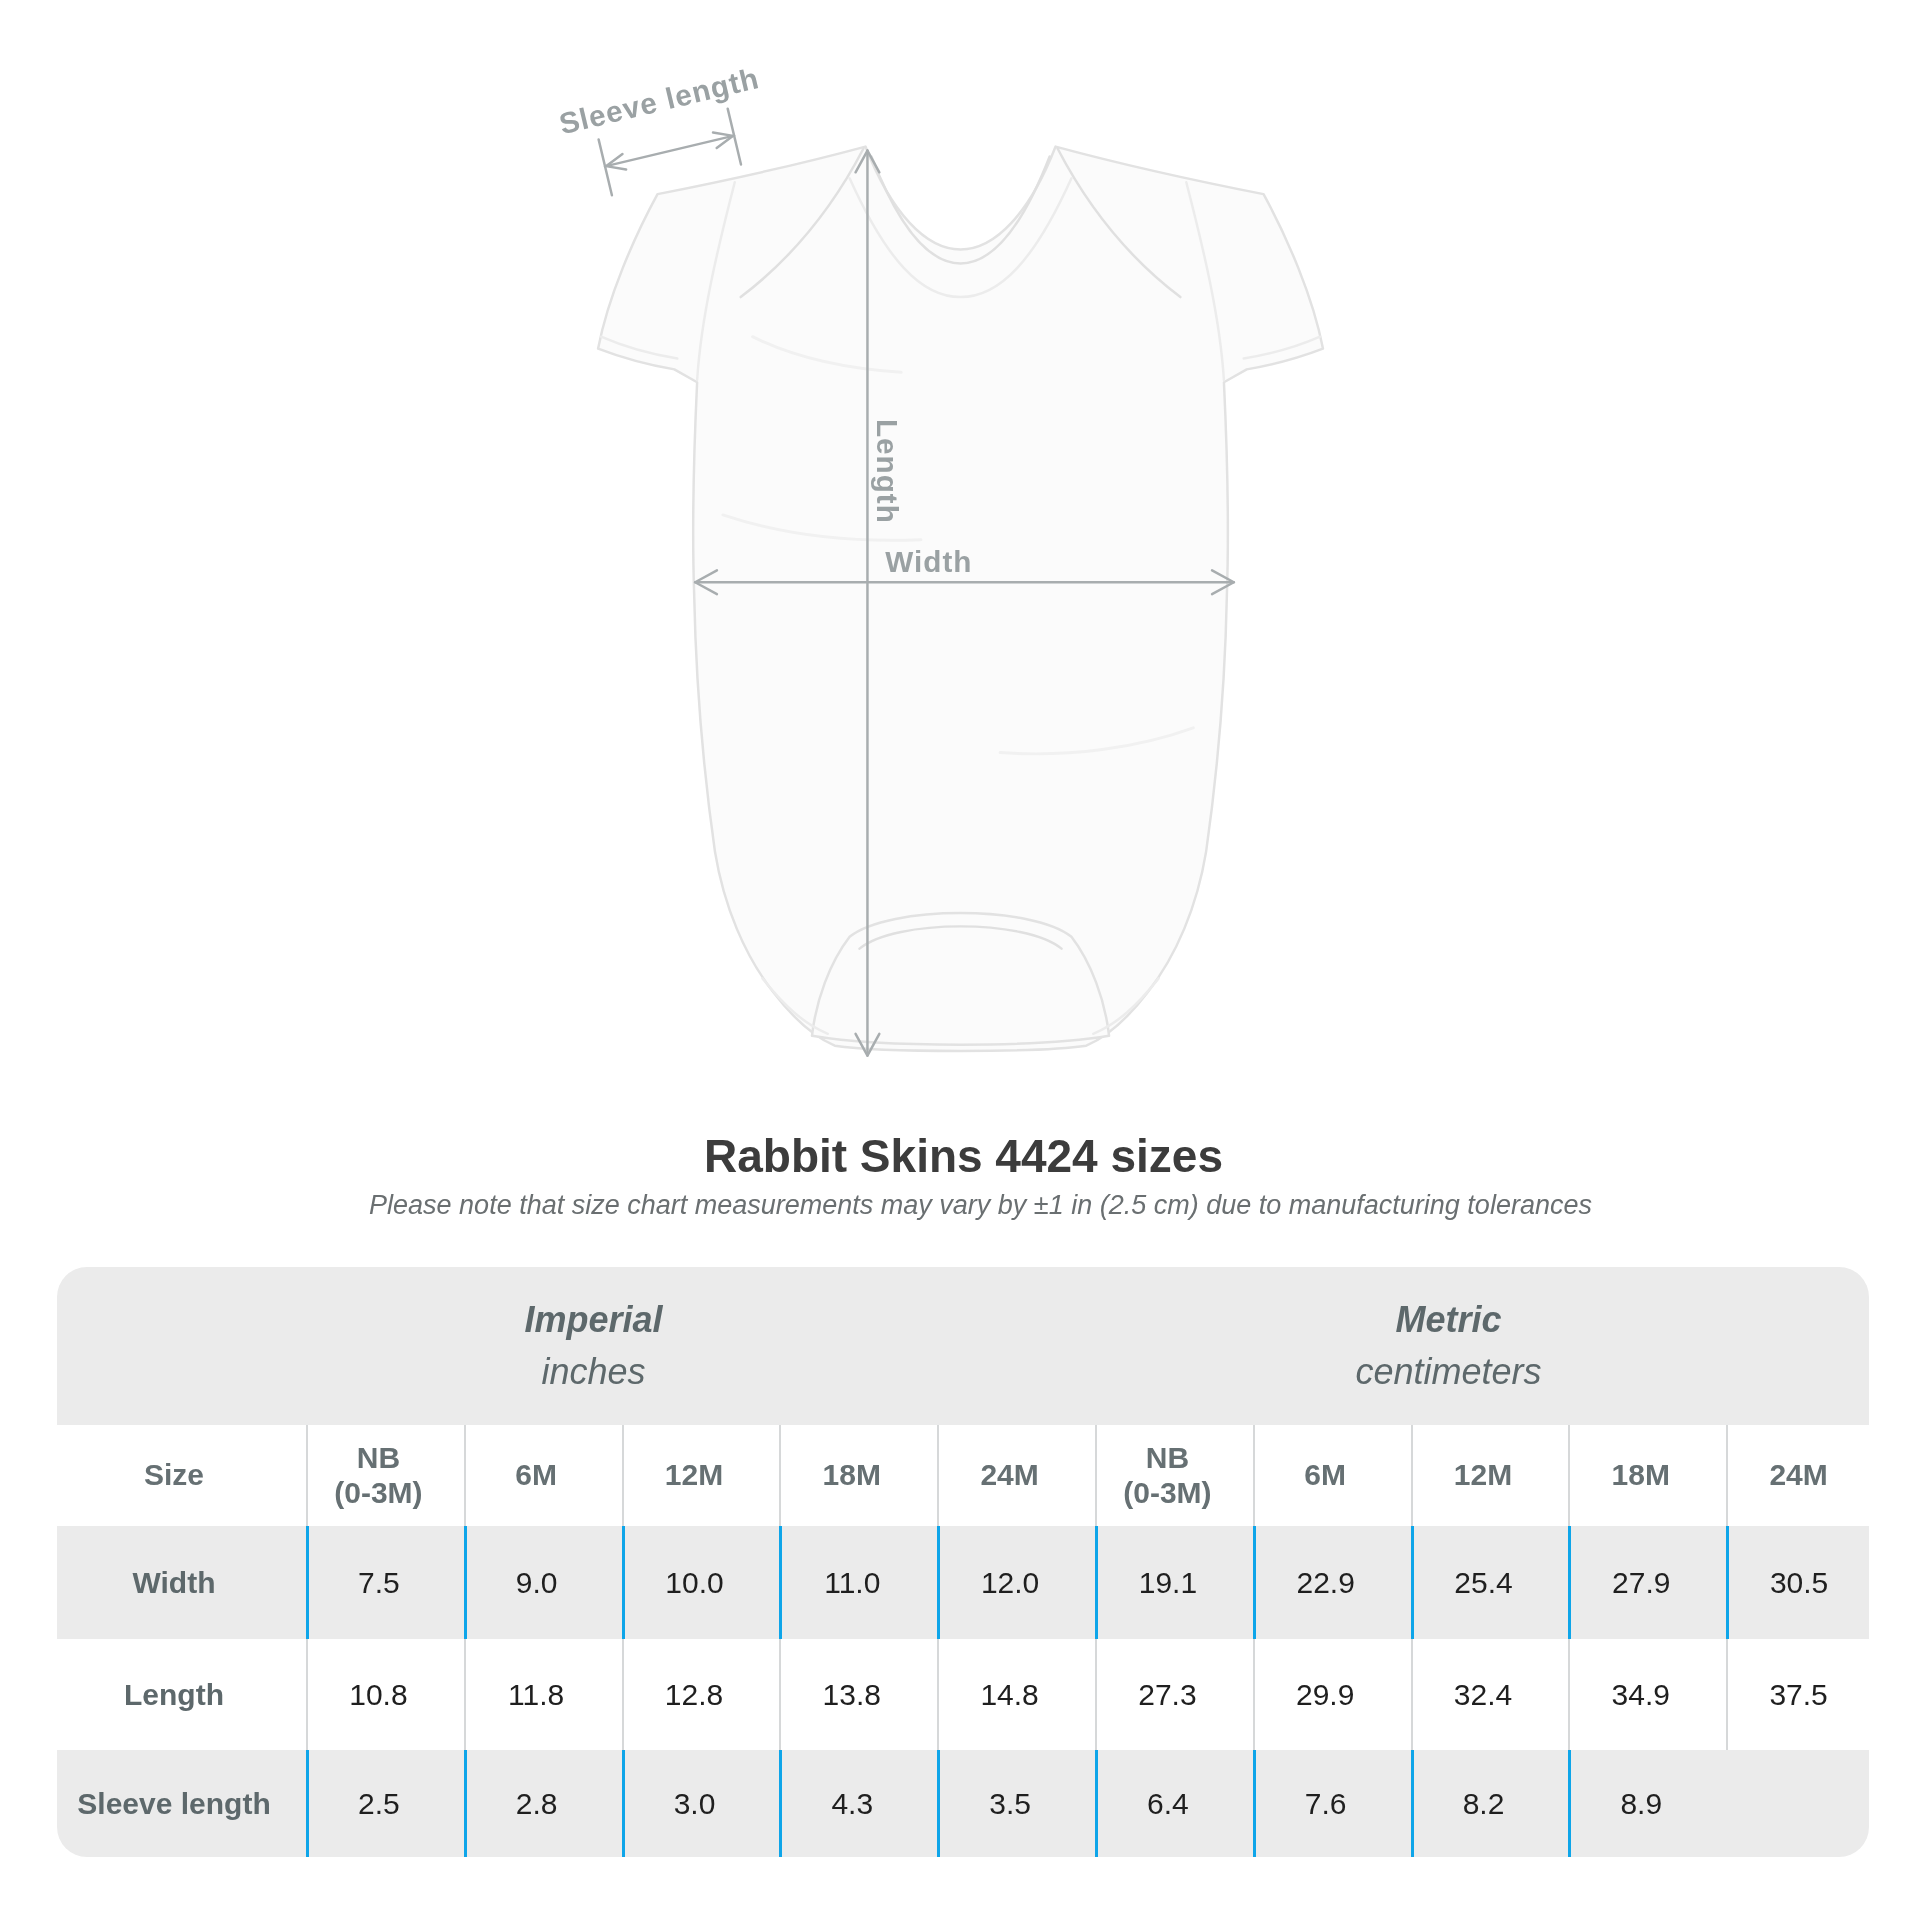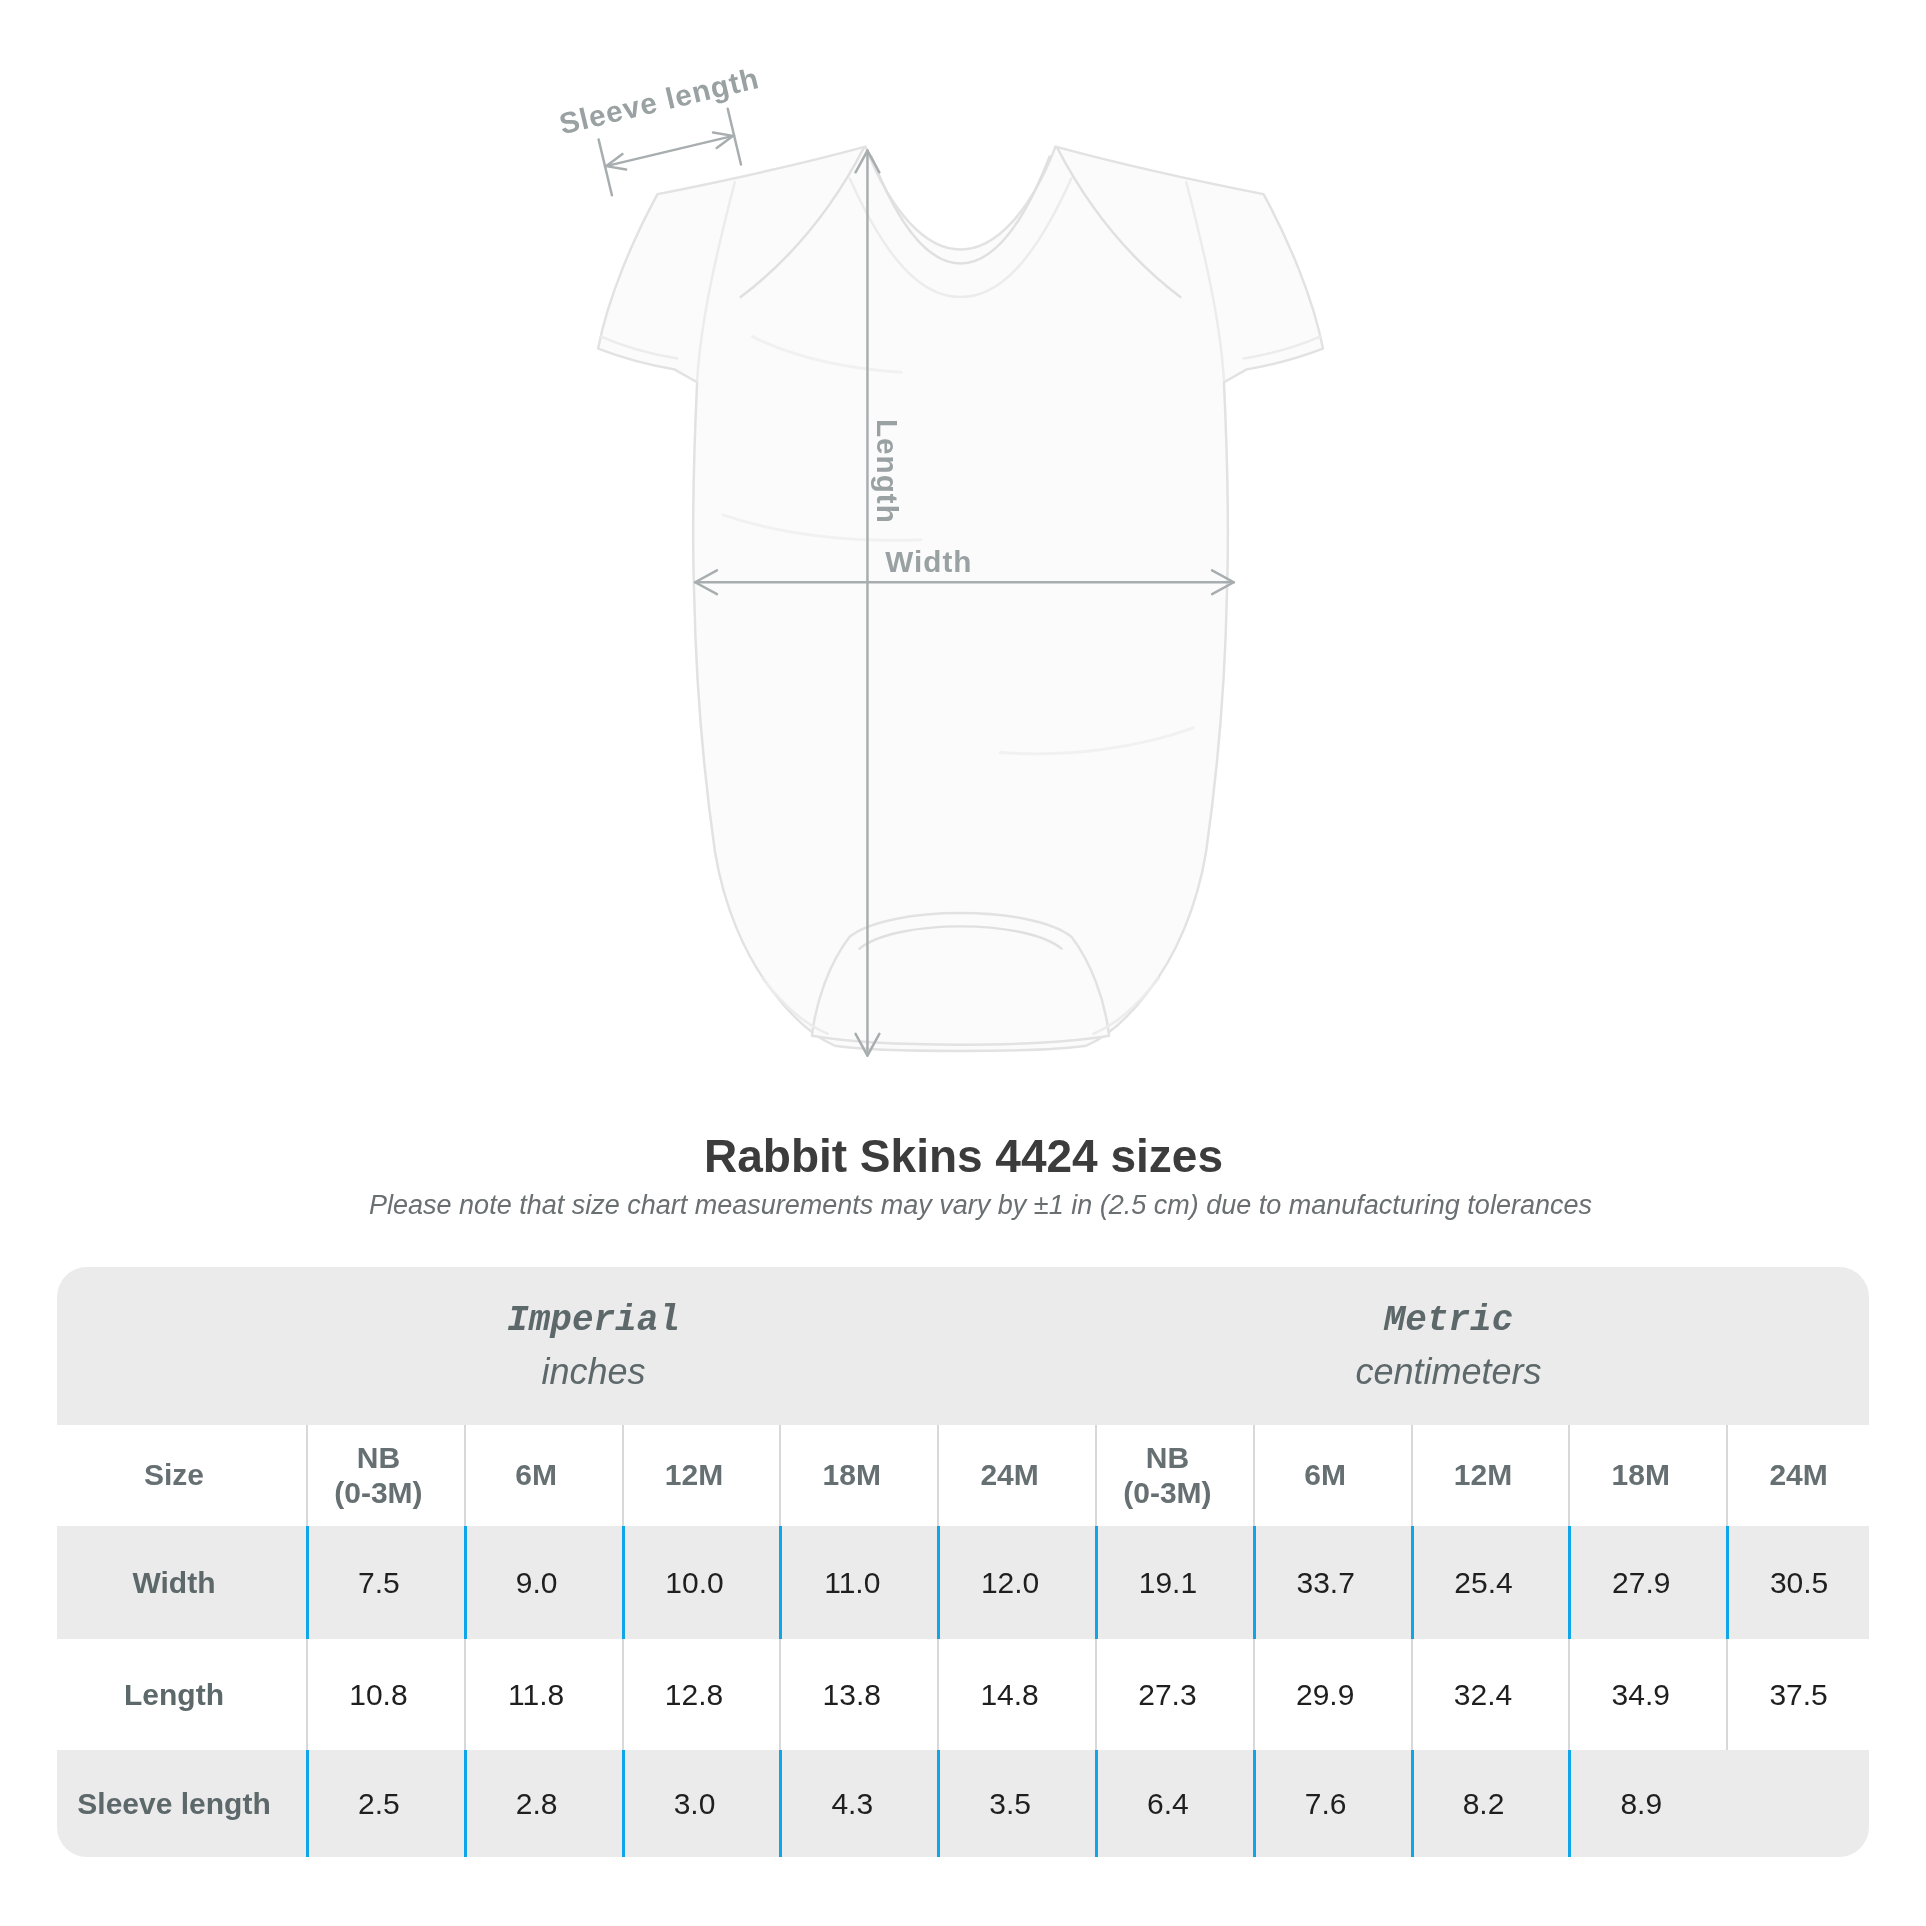--- a/index.html
+++ b/index.html
@@ -31,21 +31,21 @@
 
   
   .size-table {
     position:absolute; left:57px; top:1267px; width:1812px;
     border-radius:30px; overflow:hidden; background:#ffffff;
   }
   .band { display:grid; grid-template-columns:1023px 1fr; height:158px; background:#ebebeb; }
   .band .half { display:flex; flex-direction:column; align-items:center; justify-content:center; }
   .band .half.imp { padding-left:50px; }
   .band .half.met { padding-right:52px; }
-  .group-name { font-size:36px; font-weight:bold; font-style:italic; color:#5d686b;font-family:Liberation Mono, monospace; }
+  .group-name { font-size:36px; font-weight:bold; font-style:italic; color:#5d686b; }
   .group-unit { font-size:36px; font-style:italic; color:#5d686b; margin-top:10px; }
 
   .t-row { display:grid; grid-template-columns:234px repeat(10, 1fr);gap:15px; }
   .t-row > div {
     display:flex; flex-direction:column; align-items:center; justify-content:center;
     box-sizing:border-box; text-align:center;
   }
   .r-white { background:#ffffff; }
   .r-white > div + div { border-left:2px solid #d6d8d9; }
   .r-gray { background:#ebebeb; }
@@ -200,21 +200,21 @@
     </div>
 
     <div class="t-row r-gray row-width">
       <div class="lab">Width</div>
       <div class="val">7.5</div>
       <div class="val">9.0</div>
       <div class="val">10.0</div>
       <div class="val">11.0</div>
       <div class="val">12.0</div>
       <div class="val">19.1</div>
-      <div class="val">33.7</div>
+      <div class="val">22.9</div>
       <div class="val">25.4</div>
       <div class="val">27.9</div>
       <div class="val">30.5</div>
     </div>
 
     <div class="t-row r-white row-length">
       <div class="lab">Length</div>
       <div class="val">10.8</div>
       <div class="val">11.8</div>
       <div class="val">12.8</div>

